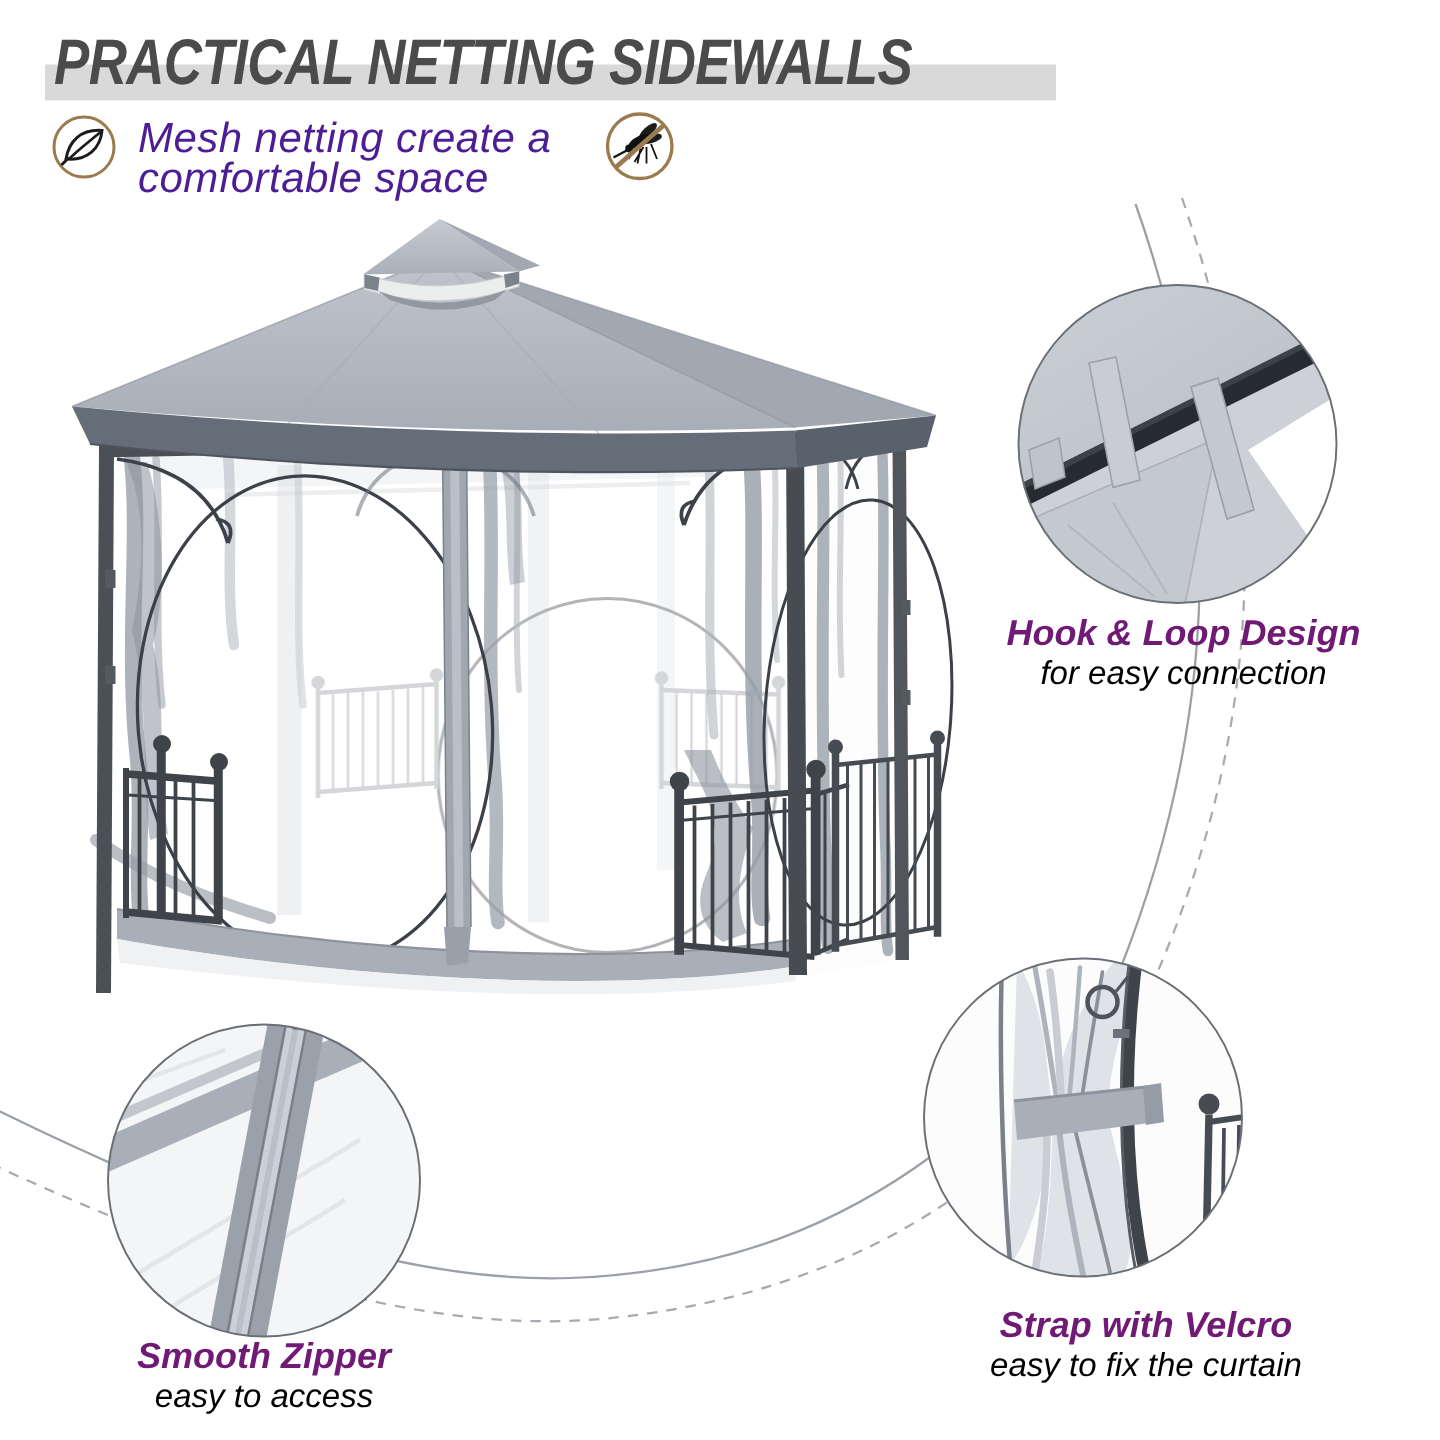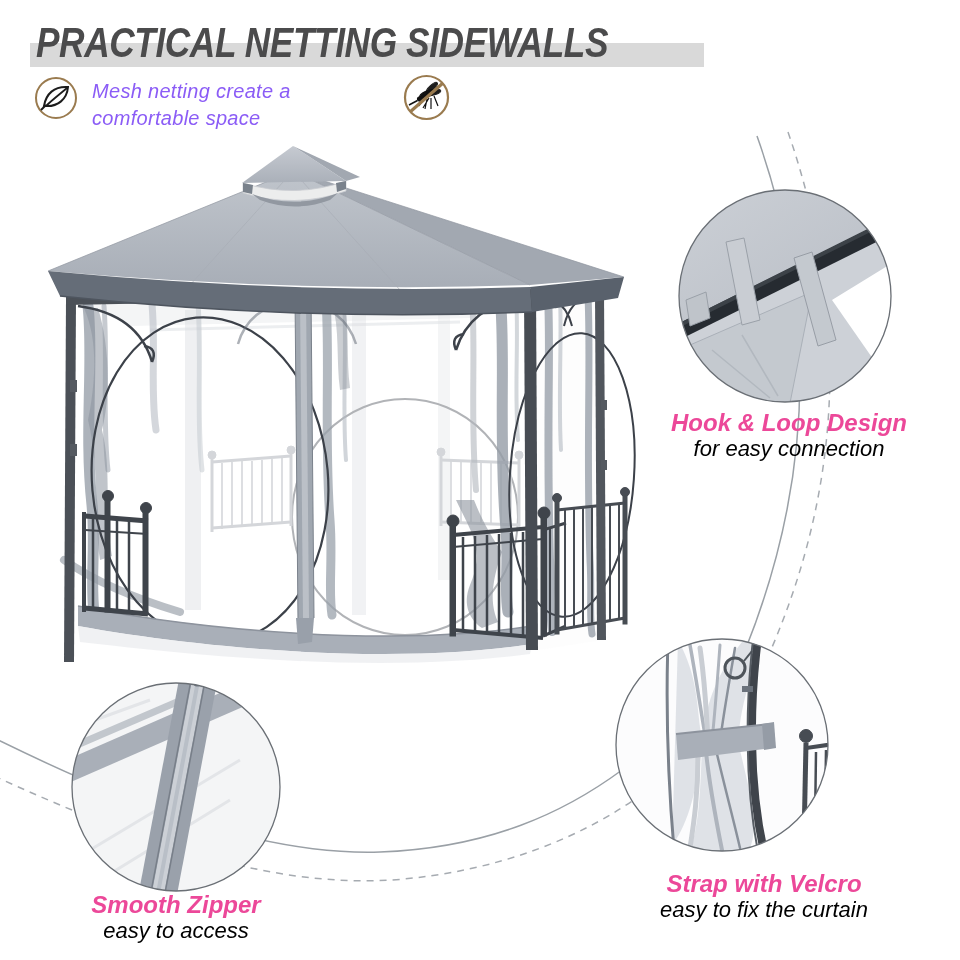--- a/index.html
+++ b/index.html
@@ -5,27 +5,27 @@
   html,body{margin:0;padding:0;background:#fff;}
   .canvas{position:relative;width:960px;height:960px;background:#ffffff;overflow:hidden;
           font-family:"Liberation Sans", sans-serif;font-style:italic;}
   .scene{position:absolute;left:0;top:0;width:960px;height:960px;}
   .title-band{position:absolute;left:30px;top:43px;width:674px;height:24px;background:#d9d9d9;}
   .page-title{position:absolute;left:36px;top:18px;margin:0;font-size:43px;font-weight:700;
               color:#4b4b4c;letter-spacing:-0.5px;white-space:nowrap;
               transform:scaleX(0.82);transform-origin:left top;}
   .feature{position:absolute;display:flex;align-items:flex-start;}
   .feature-icon{flex:0 0 auto;}
-  .feature-text{font-size:20px;line-height:27px;color:#8b5cf6;letter-spacing:0.3px;}
+  .feature-text{font-size:28px;line-height:27px;color:#4c1d95;letter-spacing:0.3px;}
   .f1{left:34px;top:76px;}
   .f1 .feature-text{margin-left:14px;margin-top:2px;}
   .f2{left:403px;top:74px;}
   .f2 .feature-text{margin-left:12px;margin-top:4px;}
   .callout-caption{position:absolute;text-align:center;transform:translateX(-50%);white-space:nowrap;}
-  .callout-caption .cap-title{font-size:24px;font-weight:700;color:#ec4899;line-height:27px;}
+  .callout-caption .cap-title{font-size:24px;font-weight:700;color:#701a75;line-height:27px;}
   .callout-caption .cap-sub{font-size:22px;font-weight:400;color:#000000;line-height:26px;}
   .cc1{left:789px;top:409px;}
   .cc2{left:176px;top:891px;}
   .cc3{left:728px;top:870px;margin-left:36px;}
 </style>
 </head>
 <body>
 
 <div class="canvas">
 

